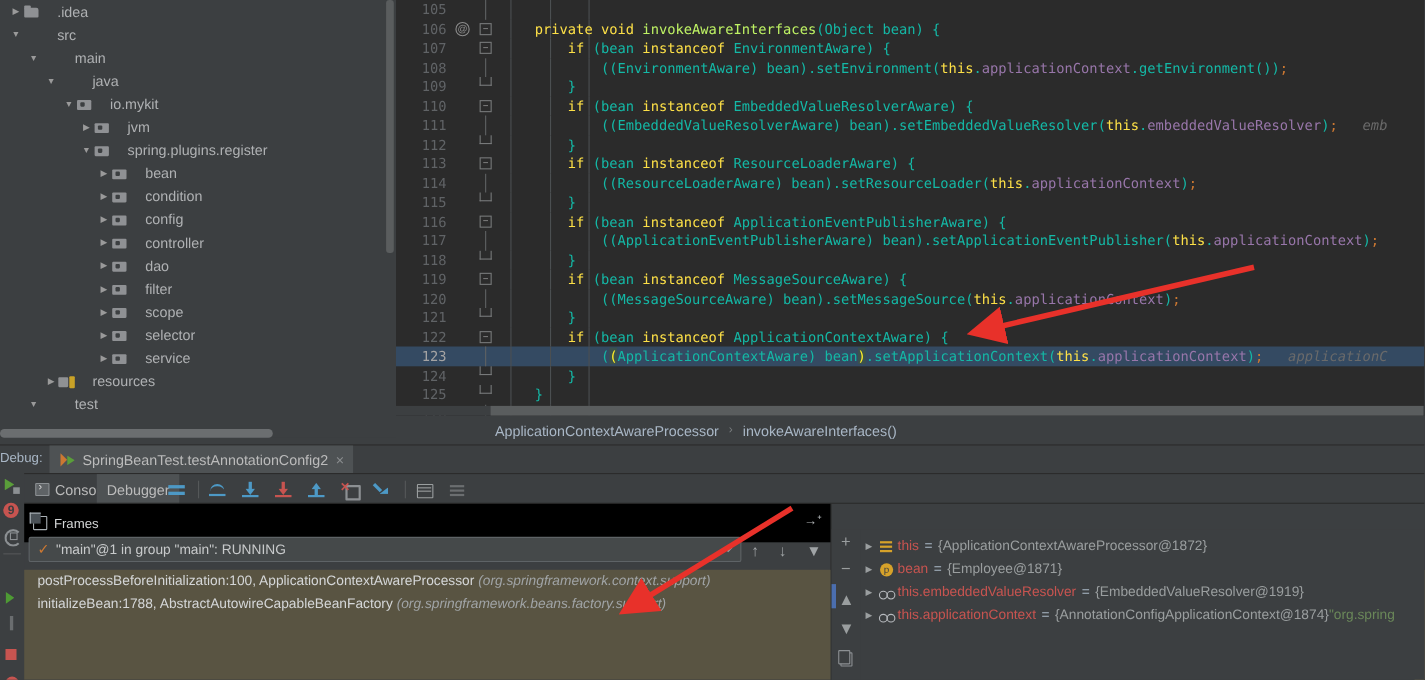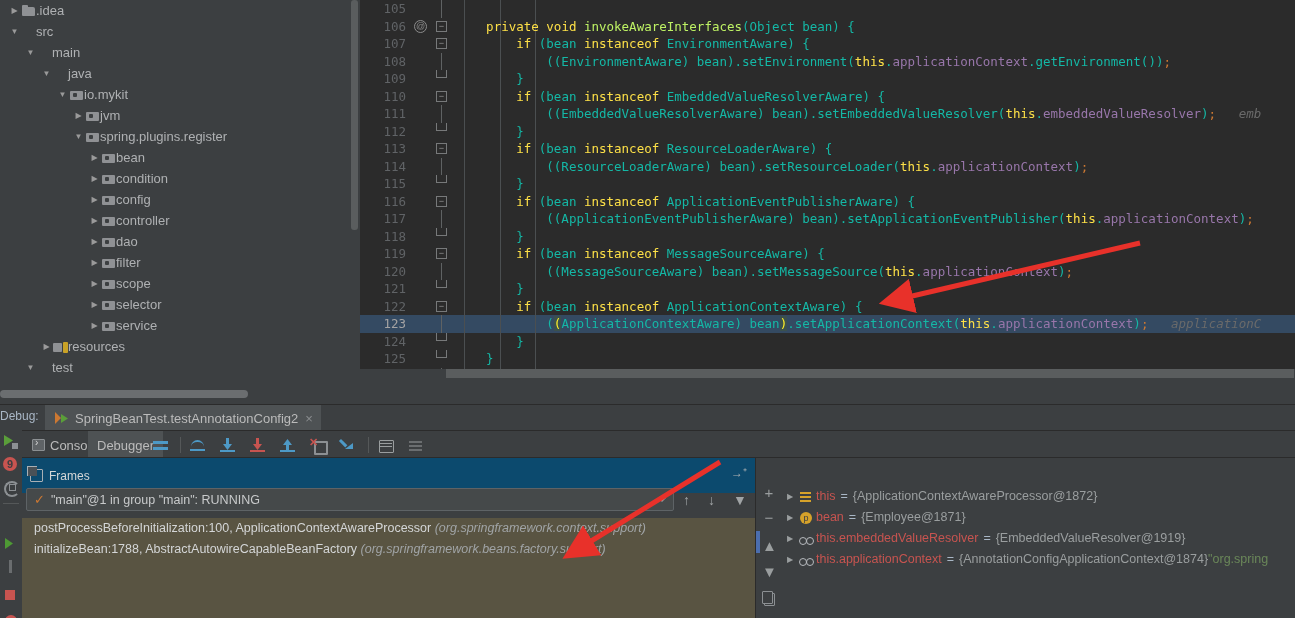--- a/index.html
+++ b/index.html
@@ -17,21 +17,21 @@
     background: #3c3f41; overflow: hidden;
   }
   .tree-row {
     height: 21px; display: flex; align-items: center;
     font-size: 13px; color: #a9b7c6; white-space: nowrap;
   }
   .tree-row .twisty {
     width: 13px; min-width: 13px; text-align: center;
     font-size: 8px; color: #9a9a9a; line-height: 1;
   }
-  .tree-row .tlabel { color: #afb1b3; font-size: 13px; padding-left: 0; }
+  .tree-row .tlabel { color: #afb1b3; font-size: 13px; padding-left: 16px; }
   .ficon { width: 15px; min-width: 15px; height: 14px; position: relative; }
   .ficon.folder::before {
     content:""; position:absolute; left:1px; top:3px; width:13px; height:9px;
     background:#8f9194; border-radius:1px 2px 1px 1px;
   }
   .ficon.folder::after {
     content:""; position:absolute; left:1px; top:1px; width:6px; height:3px;
     background:#8f9194; border-radius:1px 1px 0 0;
   }
   .ficon.src::before { background:#9aa0a6; }
@@ -300,21 +300,21 @@
   }
   .gm-bar { background:#6a6d6f; width:3px; height:13px; left:9px; }
   .gm-red { background:#c75450; width:10px; height:10px; }
   .gm-redcircle {
     width:12px; height:12px; border-radius:50%; background:#c75450;
   }
 
   
   #frames-header {
     position:absolute; left:22px; top:458px; width:733px; height:35px;
-    background:#0c4a6e; display:flex; align-items:center; padding-left:8px;
+    background:#000000; display:flex; align-items:center; padding-left:8px;
   }
   #frames-header .hicon {
     width:13px; height:13px; border:1.5px solid #a9b0b5; border-radius:1px;
     position:relative; margin-right:6px;
   }
   #frames-header .hicon::after {
     content:""; position:absolute; left:-4px; top:-4px; width:9px; height:9px;
     border:1.5px solid #a9b0b5; border-right:none; border-bottom:none; background:#4a5157;
   }
   #frames-header .htitle { font-size:12px; color:#d4d6d7; }
@@ -561,20 +561,25 @@
         <div class="code-line"><span class="ln">122</span><span class="fold">−</span><span class="indent-guide" style="left: 104px;"></span><span class="indent-guide" style="left: 140px;"></span><span class="indent-guide" style="left: 175px;"></span><span class="code-text"><span class="pn">        </span><span class="k">if</span><span class="pn"> (bean </span><span class="k">instanceof</span><span class="pn"> ApplicationContextAware) {</span></span></div>
         <div class="code-line hl"><span class="ln">123</span><span class="fold-line"></span><span class="indent-guide" style="left: 104px;"></span><span class="indent-guide" style="left: 140px;"></span><span class="indent-guide" style="left: 175px;"></span><span class="code-text"><span class="pn">            (</span><span class="paren-hl">(</span><span class="pn">ApplicationContextAware) bean</span><span class="paren-hl">)</span><span class="pn">.setApplicationContext(</span><span class="k">this</span><span class="pn">.</span><span class="fld">applicationContext</span><span class="pn">)</span><span class="sc">;</span><span class="hint">   applicationC</span></span></div>
         <div class="code-line"><span class="ln">124</span><span class="fold end"></span><span class="indent-guide" style="left: 104px;"></span><span class="indent-guide" style="left: 140px;"></span><span class="indent-guide" style="left: 175px;"></span><span class="code-text"><span class="pn">        }</span></span></div>
         <div class="code-line"><span class="ln">125</span><span class="fold end"></span><span class="indent-guide" style="left: 104px;"></span><span class="indent-guide" style="left: 140px;"></span><span class="indent-guide" style="left: 175px;"></span><span class="code-text"><span class="pn">    }</span></span></div>
         <div class="code-line"><span class="ln">126</span><span class="fold-line"></span><span class="indent-guide" style="left: 104px;"></span><span class="indent-guide" style="left: 140px;"></span><span class="indent-guide" style="left: 175px;"></span><span class="code-text"></span></div>
       </div>
     <div id="editor-hscroll-track"></div>
     <div id="editor-hscroll-thumb"></div>
   </div>
 
+  <div id="breadcrumb">
+    <span>ApplicationContextAwareProcessor</span>
+    <span class="sep">›</span>
+    <span>invokeAwareInterfaces()</span>
+  </div>
 
   <div id="debug-tabbar">
     <span id="debug-label">Debug:</span>
     <div id="debug-tab">
       <span class="runicon"></span>
       <span class="tabtext">SpringBeanTest.testAnnotationConfig2</span>
       <span class="closex">×</span>
     </div>
   </div>
 

